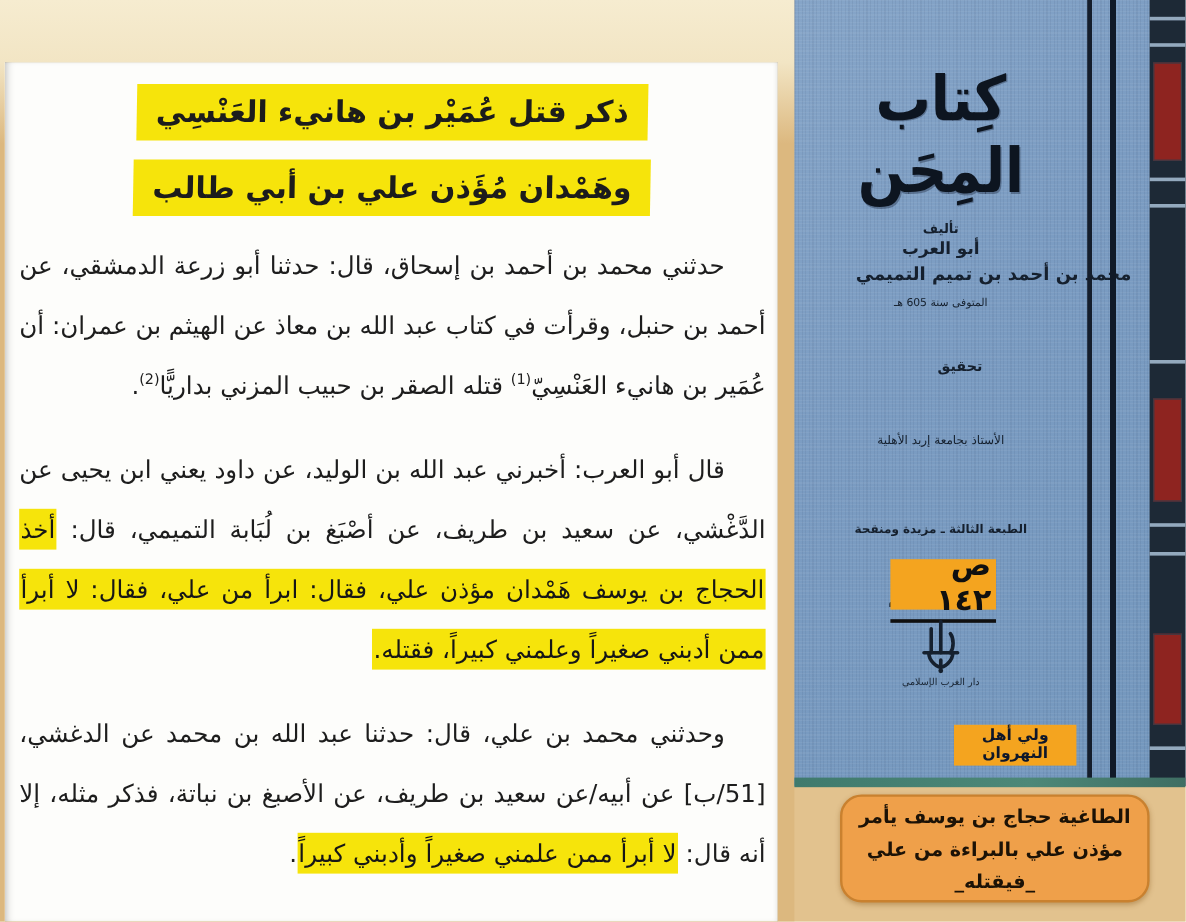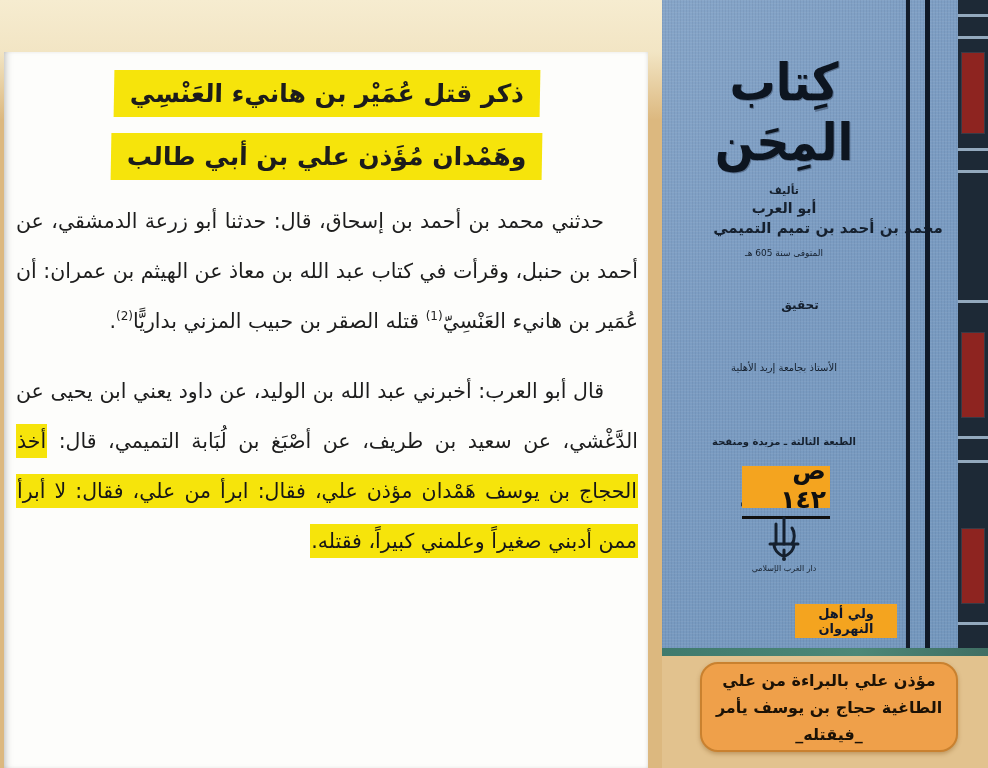--- a/index.html
+++ b/index.html
@@ -126,20 +126,21 @@
     <div class="headings">
       <span class="hline">ذكر قتل عُمَيْر بن هانيء العَنْسِي</span><br>
       <span class="hline">وهَمْدان مُؤَذن علي بن أبي طالب</span>
     </div>
 
     <div class="body-text">
       <p><span>حدثني محمد بن أحمد بن إسحاق، قال: حدثنا أبو زرعة الدمشقي، عن أحمد بن حنبل، وقرأت في كتاب عبد الله بن معاذ عن الهيثم بن عمران: أن عُمَير بن هانيء العَنْسِيّ</span><sup dir="ltr">(1)</sup><span> قتله الصقر بن حبيب المزني بداريًّا</span><sup dir="ltr">(2)</sup><span>.</span></p>
 
       <p><span>قال أبو العرب: أخبرني عبد الله بن الوليد، عن داود يعني ابن يحيى عن الدَّغْشي، عن سعيد بن طريف، عن أصْبَغ بن لُبَابة التميمي، قال: </span><mark>أخذ الحجاج بن يوسف هَمْدان مؤذن علي، فقال: ابرأ من علي، فقال: لا أبرأ ممن أدبني صغيراً وعلمني كبيراً، فقتله.</mark></p>
 
+      <p><span>وحدثني محمد بن علي، قال: حدثنا عبد الله بن محمد عن الدغشي، [51/ب] عن أبيه/عن سعيد بن طريف، عن الأصبغ بن نباتة، فذكر مثله، إلا أنه قال: </span><mark>لا أبرأ ممن علمني صغيراً وأدبني كبيراً</mark><span>.</span></p>
     </div>
 
   </div>
 </div>
 
 <div class="cover-panel">
 
   <div class="cover-print">
     <div class="book-title">كِتاب المِحَن</div>
     <div class="byline-label">تأليف</div>
@@ -187,16 +188,16 @@
     <div class="tick t6"></div>
     <div class="tick t7"></div>
     <div class="red r3"></div>
     <div class="tick t8"></div>
   </div>
 </div>
 
 <div class="cover-bottom-strip"></div>
 
 <div class="caption-box">
+  <div>الطاغية حجاج بن يوسف يأمر</div>
   <div>مؤذن علي بالبراءة من علي</div>
-  <div>الطاغية حجاج بن يوسف يأمر</div>
   <div>_فيقتله_</div>
 </div>
 
 </body></html>

